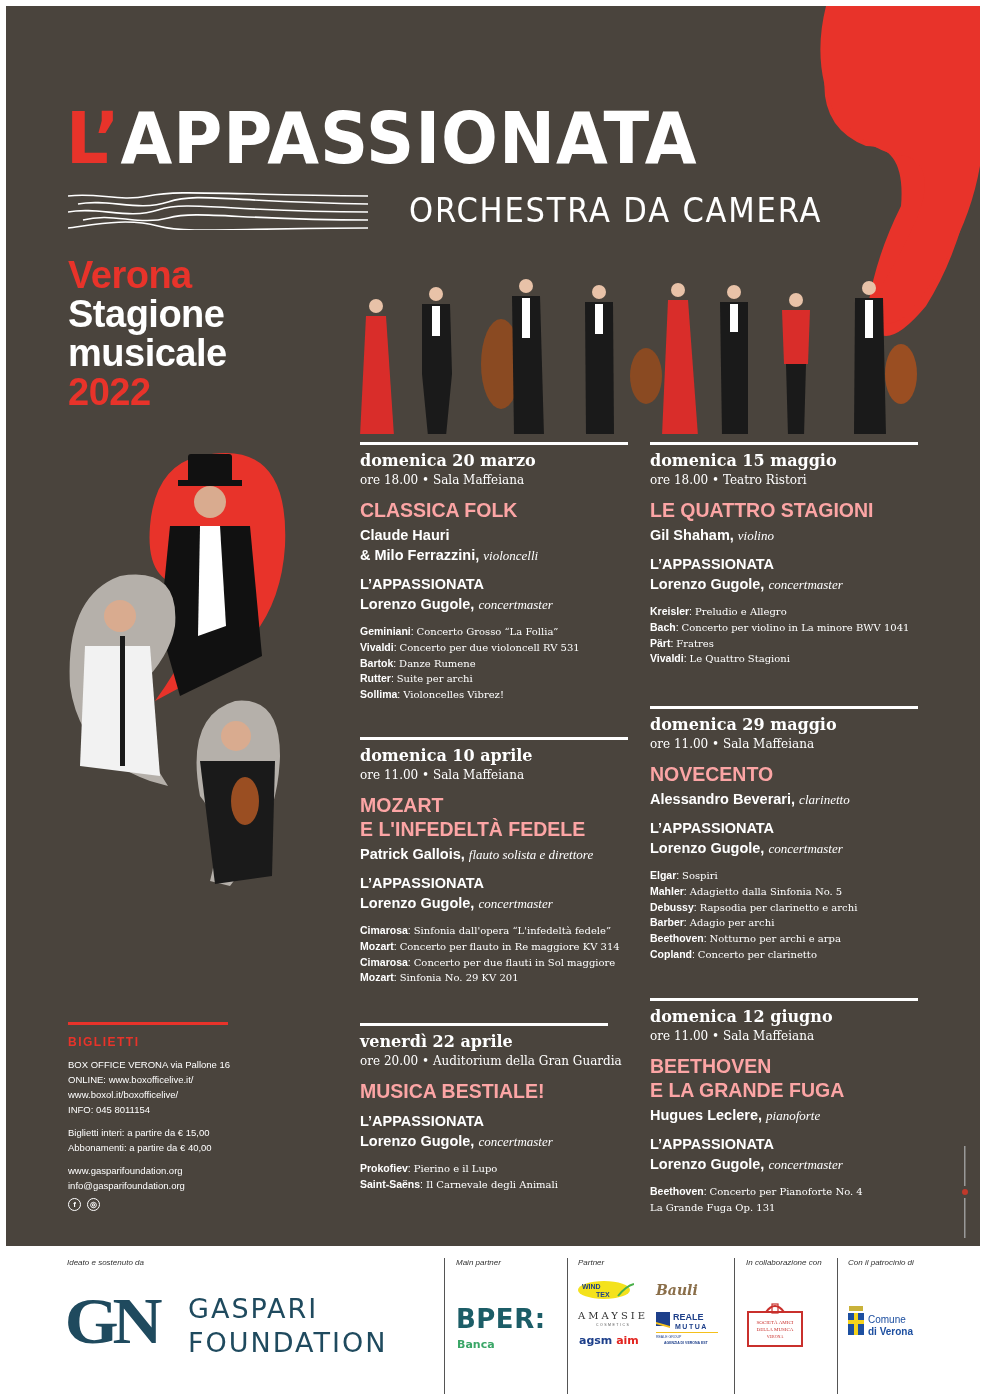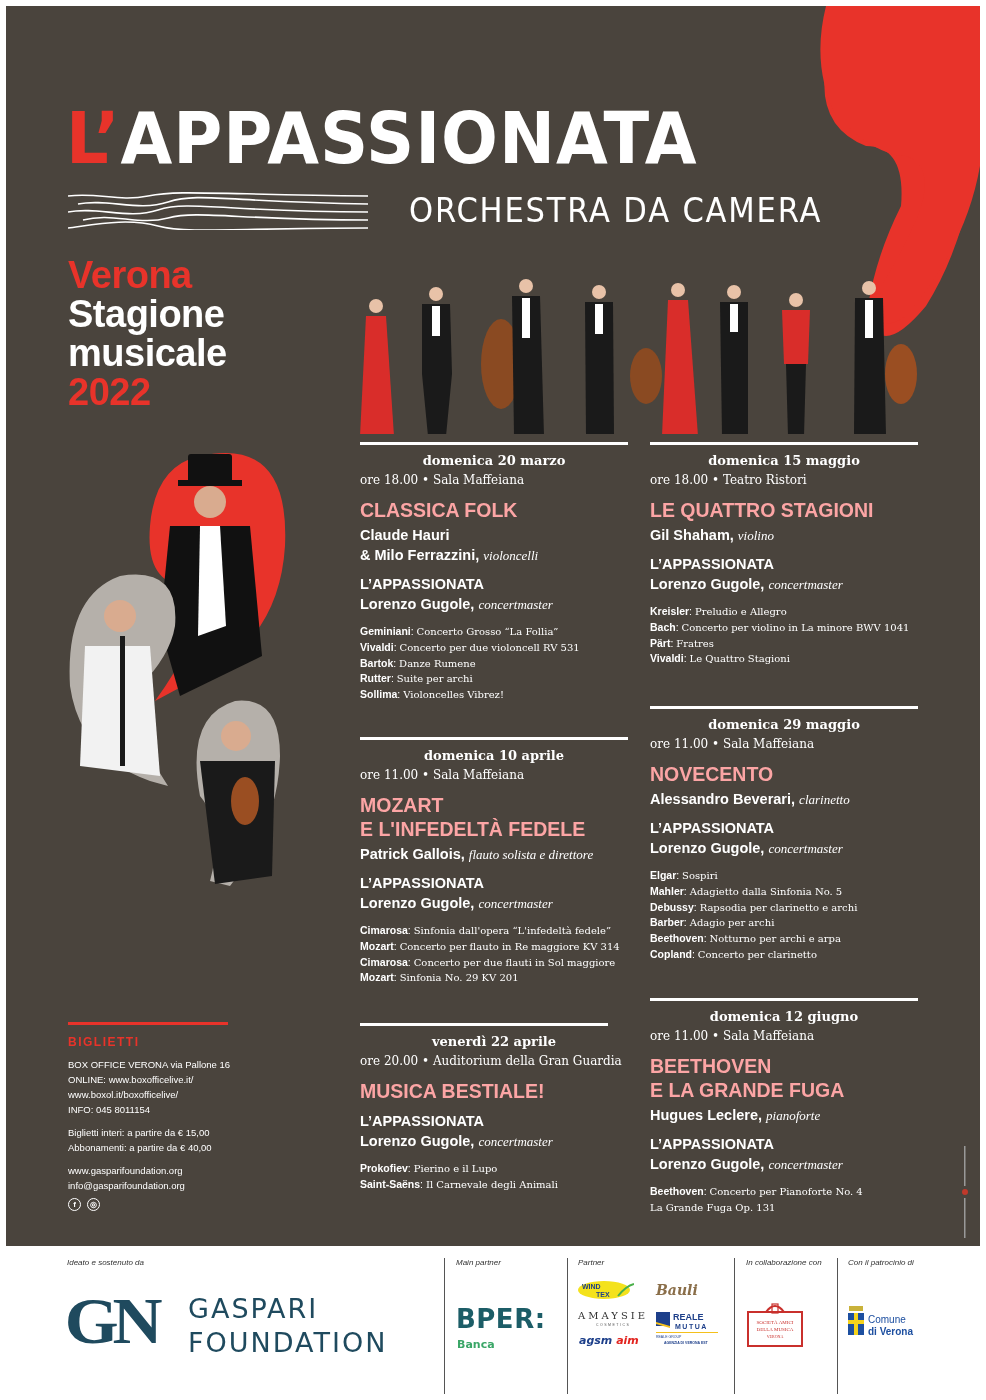--- a/index.html
+++ b/index.html
@@ -23,21 +23,21 @@
 
   
   .lineup { position: absolute; left: 340px; top: 258px; width: 600px; height: 170px; }
 
   
   .photo { position: absolute; }
 
   
   .event { position: absolute; width: 268px; color: #fff; }
   .event .rule { height: 3px; background: #fff; margin-bottom: 6px; }
-  .event .date { font-family: "DejaVu Serif", serif; font-weight: bold; font-size: 13px; line-height: 19px; text-align: center; }
+  .event .date { font-family: "DejaVu Serif", serif; font-weight: bold; font-size: 16px; line-height: 19px; }
   .event .time { font-family: "DejaVu Serif", serif; font-size: 12px; line-height: 16px; margin-top: 2px; }
   .event .ev-title { color: #fca5a5; font-family: "Liberation Sans", sans-serif; font-weight: bold; font-size: 19.5px; line-height: 24px; margin-top: 10px; }
   .event .soloist { font-family: "Liberation Sans", sans-serif; font-weight: bold; font-size: 14.5px; line-height: 20px; margin-top: 3px; }
   .event .role { font-family: Liberation Serif, serif; font-style: italic; font-weight: normal; font-size: 13px; }
   .event .ensemble { font-family: "Liberation Sans", sans-serif; font-weight: bold; font-size: 14.5px; line-height: 20px; margin-top: 8px; }
   .event .program { margin-top: 9px; }
   .event .prog-line { font-size: 10.5px; line-height: 14.8px; white-space: nowrap; }
   .event .prog-line .composer { font-family: "Liberation Sans", sans-serif; font-weight: bold; }
   .event .prog-line .work { font-family: "DejaVu Serif", serif; font-size: 10px; }
 
@@ -57,21 +57,21 @@
   .f-label { position: absolute; top: 12px; font-family: "Liberation Sans", sans-serif; font-style: italic; font-size: 8px; color: #333; white-space: nowrap; }
   .f-div { position: absolute; top: 12px; width: 1px; height: 136px; background: #555; }
   .gn-mark { position: absolute; left: 67px; top: 42px; font-family: "Liberation Serif", serif; font-weight: bold; font-size: 66px; color: #1f4a5e; letter-spacing: -6px; line-height: 1; transform: scaleX(1.05); }
   .gn-text { position: absolute; left: 188px; top: 46px; font-family: "DejaVu Sans", sans-serif; font-size: 27px; color: #1f4a5e; letter-spacing: 2px; line-height: 34px; }
   .bper { position: absolute; left: 456px; top: 58px; font-family: "DejaVu Sans", sans-serif; font-weight: bold; font-size: 26px; color: #1c5d67; letter-spacing: 0.5px; }
   .bper-sub { position: absolute; left: 457px; top: 92px; font-family: "DejaVu Sans", sans-serif; font-weight: bold; font-size: 11px; color: #3aa667; }
   .windtex { position: absolute; left: 578px; top: 34px; width: 56px; height: 20px; }
   .bauli { position: absolute; left: 656px; top: 36px; font-family: "DejaVu Serif", serif; font-style: italic; font-weight: bold; font-size: 14px; color: #8a6e49; }
   .amaysie { position: absolute; left: 578px; top: 64px; font-family: "DejaVu Serif", serif; font-size: 10px; letter-spacing: 3px; color: #333; }
   .amaysie-sub { position: absolute; left: 596px; top: 77px; font-size: 3.5px; letter-spacing: 1.5px; color: #555; }
-  .agsm { position: absolute; left: 579px; top: 88px; font-family: "DejaVu Sans", sans-serif; font-size: 11px; font-weight: bold; font-style: italic; }
+  .agsm { position: absolute; left: 579px; top: 88px; font-family: "DejaVu Sans", sans-serif; font-size: 11px; font-weight: bold; }
   .agsm .a { color: #1d3f8a; }
   .agsm .b { color: #e2241f; }
   .reale { position: absolute; left: 656px; top: 64px; width: 62px; height: 38px; }
   .amici { position: absolute; left: 746px; top: 56px; width: 58px; height: 46px; }
   .comune { position: absolute; left: 848px; top: 58px; width: 80px; height: 40px; }
 </style>
 </head>
 <body>
 
 <div class="poster">

